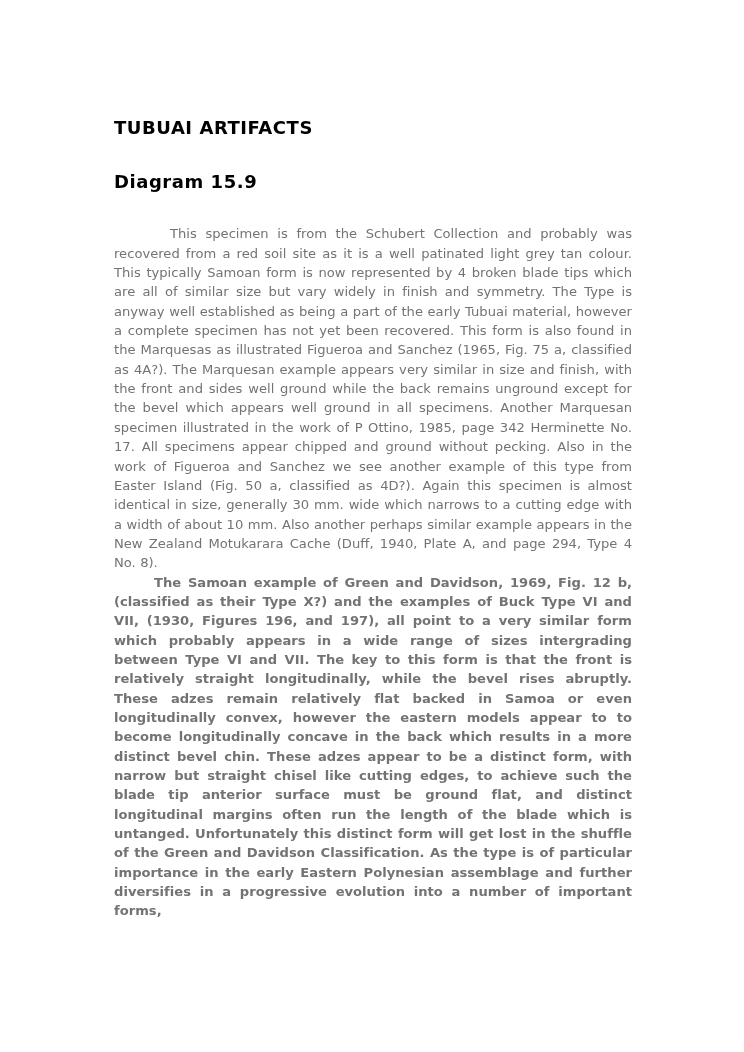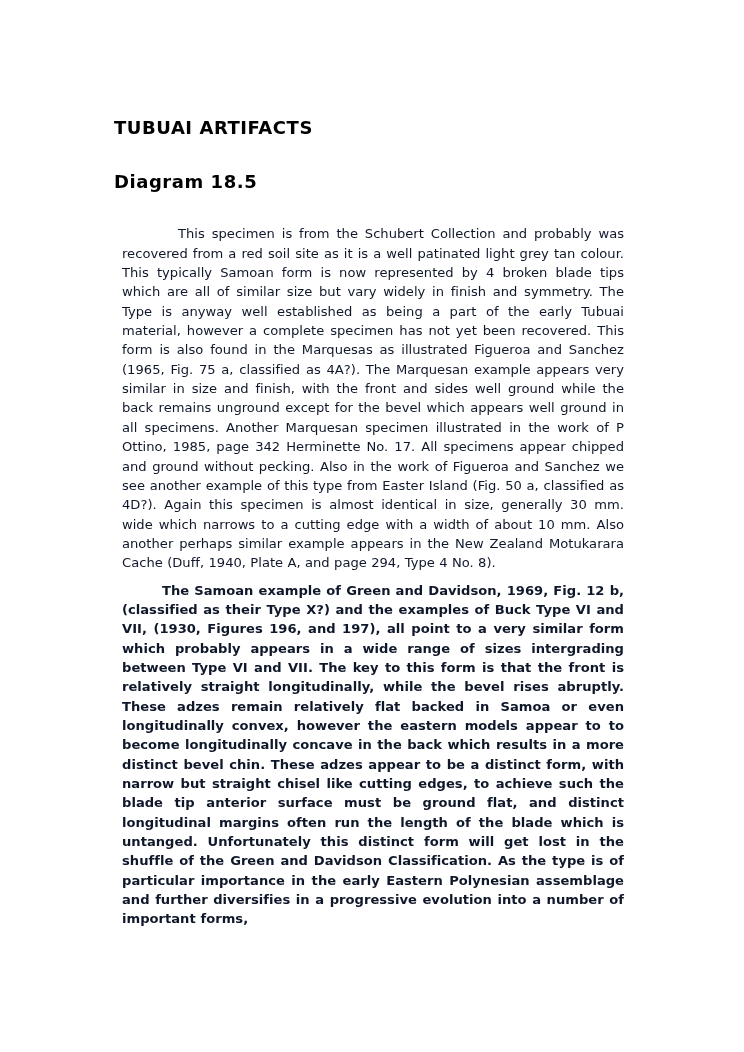--- a/index.html
+++ b/index.html
@@ -52,22 +52,22 @@
     margin: 0 0 26px 0;
     letter-spacing: 0.35px;
   }
 
   
   .body-para {
     font-size: 13.1px;
     line-height: 19.35px;
     text-align: justify;
     text-justify: inter-word;
-    margin: 8px;
-    color: #0f172a;
+    margin: 0;
+    color: #737373;
     letter-spacing: 0.01px;
     word-spacing: 0.2px;
   }
   .body-para.first {
     text-indent: 56px;
   }
   .body-para.second {
     text-indent: 40px;
     font-weight: bold;
   }
@@ -78,21 +78,21 @@
   }
 </style>
 </head>
 <body>
 
 <div class="page">
   <div class="content">
 
     <div class="heading heading-doc-title">TUBUAI ARTIFACTS</div>
 
-    <div class="heading heading-diagram">Diagram 18.5</div>
+    <div class="heading heading-diagram">Diagram 15.9</div>
 
 
     <p class="body-para first">This specimen is from the Schubert Collection and probably was recovered from a red soil site as it is a well patinated light grey tan colour. This typically Samoan form is now represented by 4 broken blade tips which are all of similar size but vary widely in finish and symmetry. The Type is anyway well established as being a part of the early Tubuai material, however a complete specimen has not yet been recovered.  This form is also found in the Marquesas as illustrated Figueroa and Sanchez (1965, Fig. 75 a, classified as 4A?).  The Marquesan example appears very similar in size and finish, with the front and sides well ground while the back remains unground except for the bevel which appears well ground in all specimens.  Another Marquesan specimen illustrated in the work of P Ottino, 1985, page 342 Herminette No. 17.  All specimens appear chipped and ground without pecking.  Also in the work of Figueroa and Sanchez we see another example of this type from Easter Island (Fig. 50 a, classified as 4D?). Again this specimen is almost identical in size, generally 30 mm. wide which narrows to a cutting edge with a width of about 10 mm.  Also another perhaps similar example appears in the New Zealand Motukarara Cache (Duff, 1940, Plate A,  and page 294, Type 4 No. 8).</p>
 
     <p class="body-para second">The Samoan example of Green and Davidson, 1969, Fig. 12 b, (classified as their Type X?) and the examples of Buck Type VI and VII, (1930, Figures 196, and 197), all point to a very similar form which probably appears in a wide range of sizes intergrading between Type VI and VII.  The key to this form is that the front is relatively straight longitudinally, while the bevel rises abruptly.  These adzes remain relatively flat backed in Samoa or even longitudinally convex, however the eastern models appear to to become longitudinally concave in the back which results in a more distinct bevel chin.  These adzes appear to be a distinct form, with narrow but straight chisel like cutting edges, to achieve such the blade tip anterior surface must be ground flat, and distinct longitudinal margins often run the length of the blade which is untanged. Unfortunately this distinct form will get lost in the shuffle of the Green and Davidson Classification.  As the type is of particular importance in the early Eastern Polynesian assemblage and further diversifies in a progressive evolution into a number of important forms,</p>
 
   </div>
 </div>
 
 </body></html>

